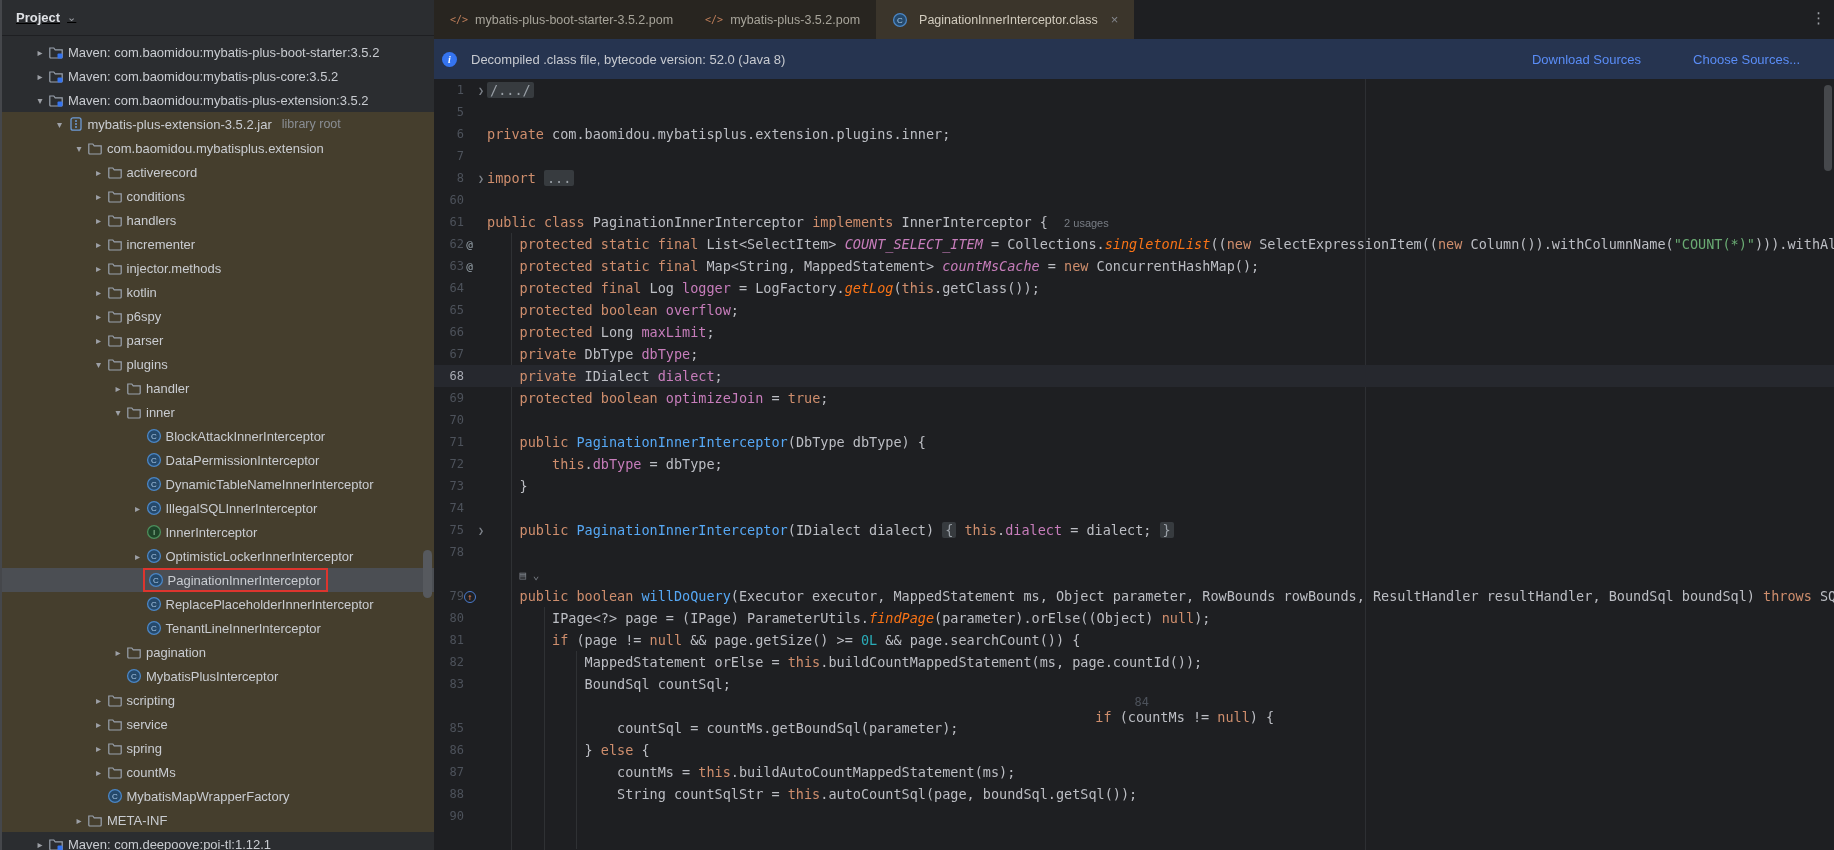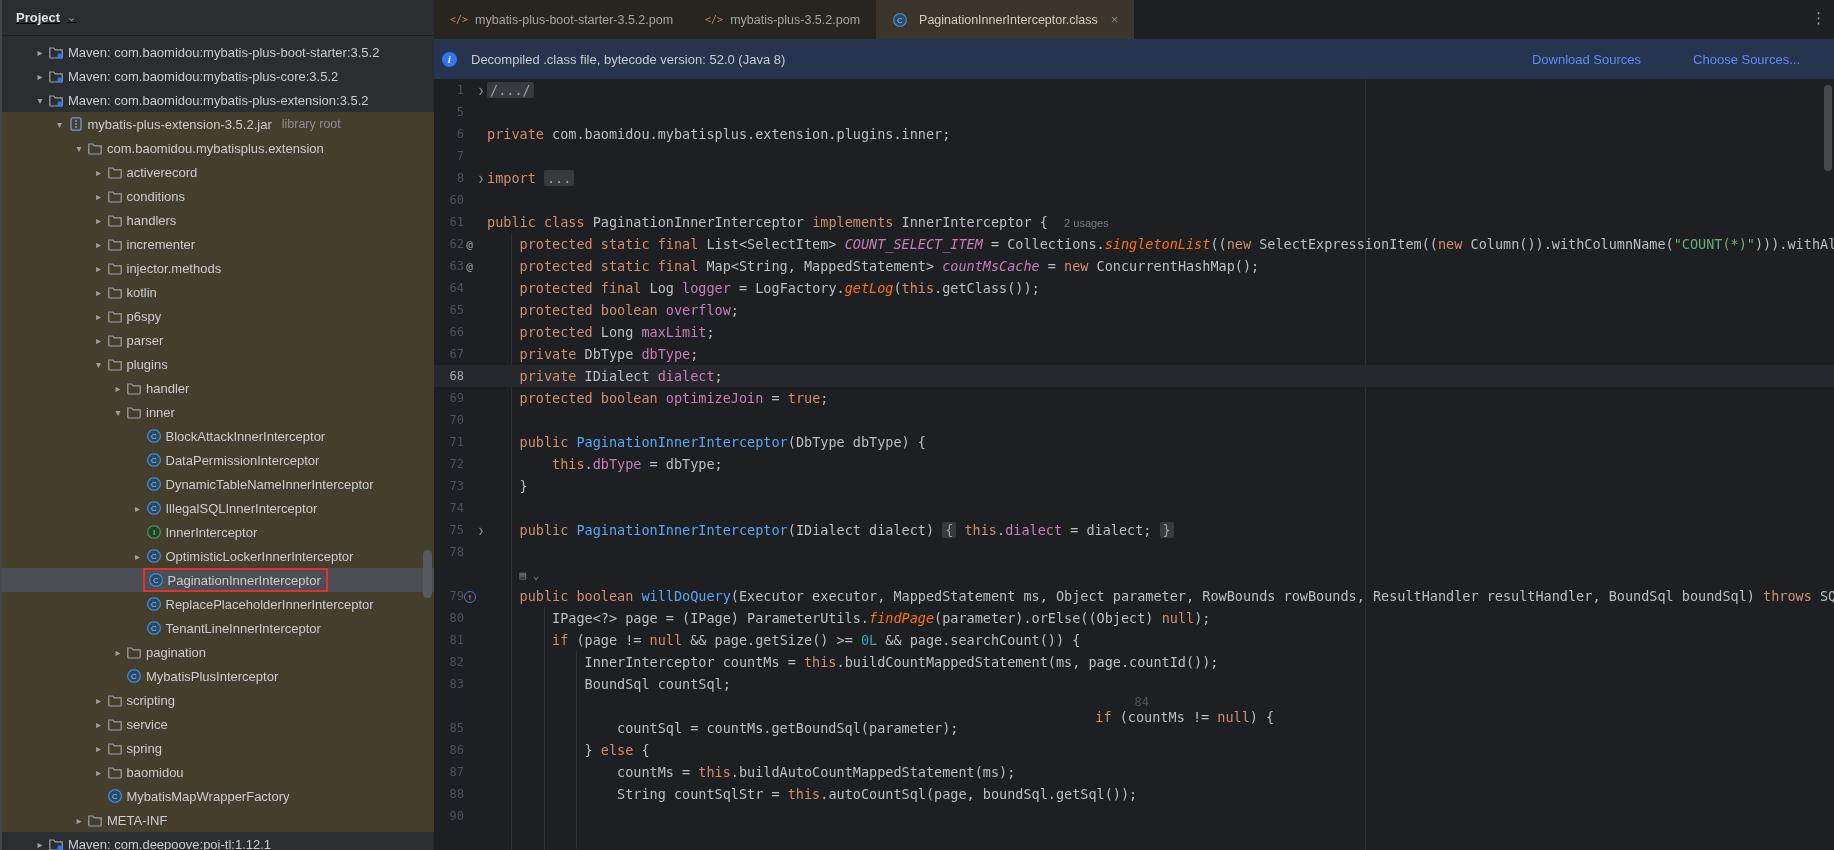--- a/index.html
+++ b/index.html
@@ -374,21 +374,21 @@
           </span>
           <span class="tlabel">spring</span>
         </div>
         <div class="trow scope" style="padding-left: 88.5px;">
           <span class="tchev">▸</span>
           <span class="ticon">
             <svg width="16" height="16" viewBox="0 0 16 16">
               <path d="M1.8 4h4l1.4 1.8h7V13a1 1 0 0 1-1 1H2.8a1 1 0 0 1-1-1V4z" fill="none" stroke="#9aa2ad" stroke-width="1.2"></path>
             </svg>
           </span>
-          <span class="tlabel">baomidou</span>
+          <span class="tlabel">countMs</span>
         </div>
         <div class="trow scope" style="padding-left: 88.5px;">
           <span class="tchev"></span>
           <span class="ticon">
             <svg width="16" height="16" viewBox="0 0 16 16">
               <circle cx="8" cy="8" r="6.4" fill="#25496b" stroke="#4b86c4" stroke-width="1.3"></circle>
               <text x="8" y="11" font-size="8" fill="#a9c8e6" text-anchor="middle" font-family="Liberation Sans,sans-serif">C</text>
             </svg>
           </span>
           <span class="tlabel">MybatisMapWrapperFactory</span>
@@ -471,21 +471,21 @@
         <div class="cl" style="padding-left: 4px;"><span class="g-num">71</span><span class="g-mark"></span><span class="g-fold"></span><span class="seg"><span class="tk-d">    </span><span class="tk-k">public </span><span class="tk-md">PaginationInnerInterceptor</span><span class="tk-d">(DbType dbType) {</span></span></div>
         <div class="cl" style="padding-left: 4px;"><span class="g-num">72</span><span class="g-mark"></span><span class="g-fold"></span><span class="seg"><span class="tk-d">        </span><span class="tk-k">this</span><span class="tk-d">.</span><span class="tk-f">dbType</span><span class="tk-d"> = dbType;</span></span></div>
         <div class="cl" style="padding-left: 4px;"><span class="g-num">73</span><span class="g-mark"></span><span class="g-fold"></span><span class="seg"><span class="tk-d">    }</span></span></div>
         <div class="cl" style="padding-left: 4px;"><span class="g-num">74</span><span class="g-mark"></span><span class="g-fold"></span><span class="seg"></span></div>
         <div class="cl" style="padding-left: 4px;"><span class="g-num">75</span><span class="g-mark"></span><span class="g-fold">❯</span><span class="seg"><span class="tk-d">    </span><span class="tk-k">public </span><span class="tk-md">PaginationInnerInterceptor</span><span class="tk-d">(IDialect dialect) </span><span class="tk-ch">{</span><span class="tk-d"> </span><span class="tk-k">this</span><span class="tk-d">.</span><span class="tk-f">dialect</span><span class="tk-d"> = dialect; </span><span class="tk-ch">}</span></span></div>
         <div class="cl" style="padding-left: 4px;"><span class="g-num">78</span><span class="g-mark"></span><span class="g-fold"></span><span class="seg"></span></div>
         <div class="cl" style="padding-left: 4px;"><span class="g-num"></span><span class="g-mark"></span><span class="g-fold"></span><span class="seg"><span class="tk-d">    </span><span class="tk-v">▤ ⌄</span></span></div>
         <div class="cl" style="padding-left: 4px;"><span class="g-num">79</span><span class="g-mark"><span class="g-ovr">↑</span></span><span class="g-fold"></span><span class="seg"><span class="tk-d">    </span><span class="tk-k">public boolean </span><span class="tk-md">willDoQuery</span><span class="tk-d">(Executor executor, MappedStatement ms, Object parameter, RowBounds rowBounds, ResultHandler resultHandler, BoundSql boundSql) </span><span class="tk-k">throws </span><span class="tk-d">SQLException {</span></span></div>
         <div class="cl" style="padding-left: 4px;"><span class="g-num">80</span><span class="g-mark"></span><span class="g-fold"></span><span class="seg"><span class="tk-d">        IPage&lt;?&gt; page = (IPage) ParameterUtils.</span><span class="tk-sm">findPage</span><span class="tk-d">(parameter).orElse((Object) </span><span class="tk-k">null</span><span class="tk-d">);</span></span></div>
         <div class="cl" style="padding-left: 4px;"><span class="g-num">81</span><span class="g-mark"></span><span class="g-fold"></span><span class="seg"><span class="tk-d">        </span><span class="tk-k">if </span><span class="tk-d">(page != </span><span class="tk-k">null</span><span class="tk-d"> &amp;&amp; page.getSize() &gt;= </span><span class="tk-n">0L</span><span class="tk-d"> &amp;&amp; page.searchCount()) {</span></span></div>
-        <div class="cl" style="padding-left: 4px;"><span class="g-num">82</span><span class="g-mark"></span><span class="g-fold"></span><span class="seg"><span class="tk-d">            InnerInterceptor countMs = </span><span class="tk-k">this</span><span class="tk-d">.buildCountMappedStatement(ms, page.countId());</span></span></div>
+        <div class="cl" style="padding-left: 4px;"><span class="g-num">82</span><span class="g-mark"></span><span class="g-fold"></span><span class="seg"><span class="tk-d">            MappedStatement orElse = </span><span class="tk-k">this</span><span class="tk-d">.buildCountMappedStatement(ms, page.countId());</span></span></div>
         <div class="cl" style="padding-left: 4px;"><span class="g-num">83</span><span class="g-mark"></span><span class="g-fold"></span><span class="seg"><span class="tk-d">            BoundSql countSql;</span></span></div>
         <div class="cl" style="padding-left: 4px; flex-direction: column;"><span class="g-num">84</span><span class="g-mark"></span><span class="g-fold"></span><span class="seg"><span class="tk-d">            </span><span class="tk-k">if </span><span class="tk-d">(countMs != </span><span class="tk-k">null</span><span class="tk-d">) {</span></span></div>
         <div class="cl" style="padding-left: 4px;"><span class="g-num">85</span><span class="g-mark"></span><span class="g-fold"></span><span class="seg"><span class="tk-d">                countSql = countMs.getBoundSql(parameter);</span></span></div>
         <div class="cl" style="padding-left: 4px;"><span class="g-num">86</span><span class="g-mark"></span><span class="g-fold"></span><span class="seg"><span class="tk-d">            } </span><span class="tk-k">else</span><span class="tk-d"> {</span></span></div>
         <div class="cl" style="padding-left: 4px;"><span class="g-num">87</span><span class="g-mark"></span><span class="g-fold"></span><span class="seg"><span class="tk-d">                countMs = </span><span class="tk-k">this</span><span class="tk-d">.buildAutoCountMappedStatement(ms);</span></span></div>
         <div class="cl" style="padding-left: 4px;"><span class="g-num">88</span><span class="g-mark"></span><span class="g-fold"></span><span class="seg"><span class="tk-d">                String countSqlStr = </span><span class="tk-k">this</span><span class="tk-d">.autoCountSql(page, boundSql.getSql());</span></span></div>
         <div class="cl" style="padding-left: 4px;"><span class="g-num">90</span><span class="g-mark"></span><span class="g-fold"></span></div>
         <div class="cl" style="padding-left: 4px;"><span class="g-mark"></span><span class="g-fold"></span></div>
       </div>
     <div id="editor-scroll-thumb"></div>

